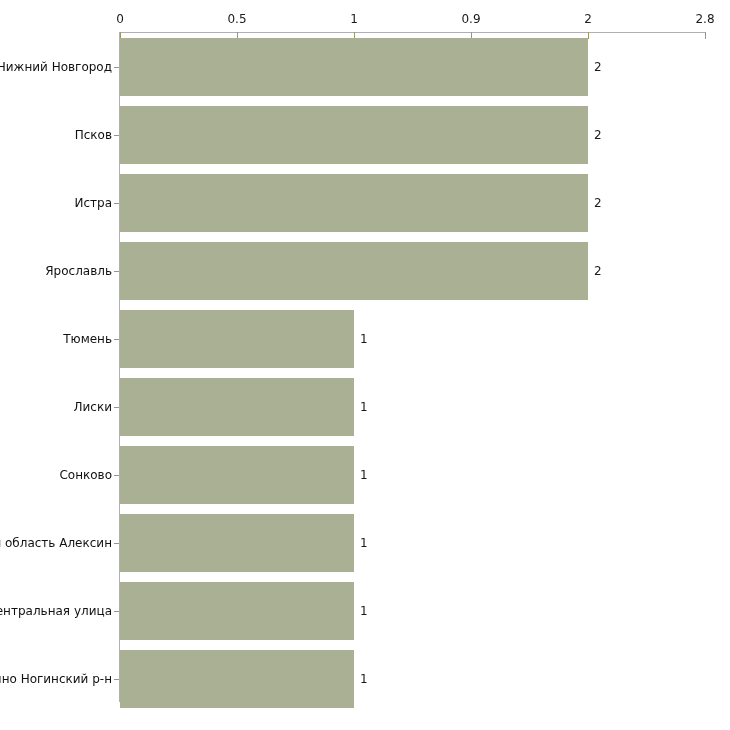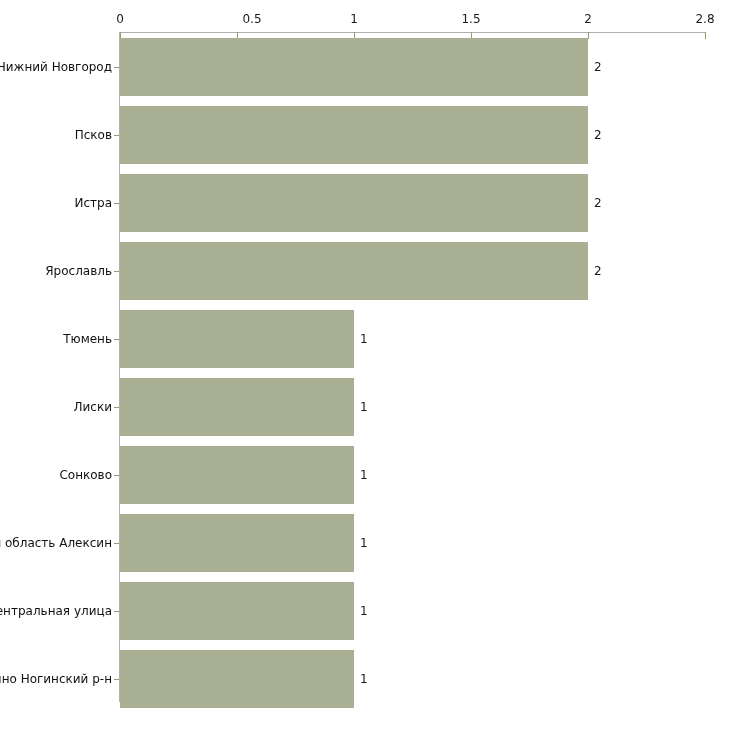--- a/index.html
+++ b/index.html
@@ -92,25 +92,25 @@
 
 <div id="chart-root">
 
   <div class="axis-line"></div>
   <div class="axis-vline"></div>
 
   <div id="xticks-layer">
       <div class="xtick" style="left: 120px;"></div>
       <div class="xtick-label" style="left: 120px;">0</div>
       <div class="xtick" style="left: 237px;"></div>
-      <div class="xtick-label" style="left: 252px;">0.5</div>
+      <div class="xtick-label" style="left: 237px;">0.5</div>
       <div class="xtick" style="left: 354px;"></div>
       <div class="xtick-label" style="left: 354px;">1</div>
       <div class="xtick" style="left: 471px;"></div>
-      <div class="xtick-label" style="left: 471px;">1.5</div>
+      <div class="xtick-label" style="left: 471px;">0.9</div>
       <div class="xtick" style="left: 588px;"></div>
       <div class="xtick-label" style="left: 588px;">2</div>
       <div class="xtick" style="left: 705px;"></div>
       <div class="xtick-label" style="left: 705px;">2.8</div>
     </div>
 
   <div id="cats-layer">
       <div class="ytick" style="top: 67px;"></div>
       <div class="cat-label" style="top: 60px;">Нижний Новгород</div>
       <div class="ytick" style="top: 135px;"></div>

